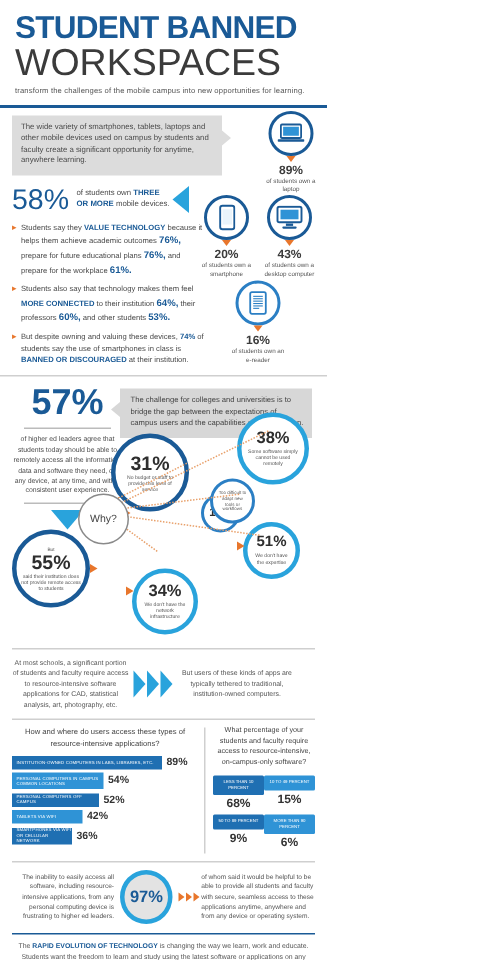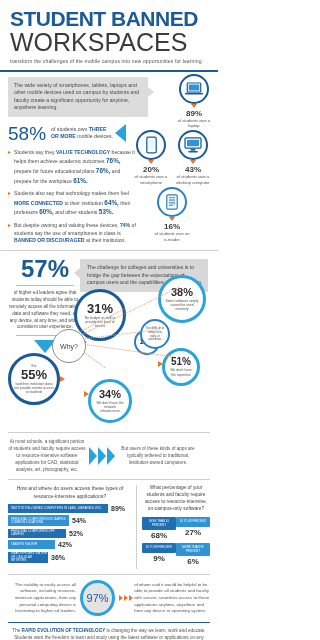--- a/index.html
+++ b/index.html
@@ -128,21 +128,21 @@
   .rb-cell { width:34px; margin-bottom:3px; }
   .rb-chip { background:#1f6fb2;color:#fff;font-size:2.9px;line-height:1.2;padding:3px 1px;border-radius:1px; }
   .rb-chip.alt { background:#2f93d6; }
   .rb-val { font-size:8px;font-weight:bold;color:#333;margin-top:1px; }
 
   
   .sec5 { display:flex; align-items:center; margin:5px 8px 0 8px; border-top:1px solid #cfcfcf; padding-top:5px; }
   .s5l { font-size:4.4px;line-height:1.5;text-align:right;width:70px;color:#555; }
   .c97 { width:36px;height:36px;border-radius:50%;border:3px solid #29a3dc;background:#e3e3e3;
     display:flex;align-items:center;justify-content:center;margin:0 4px; }
-  .c97 span { font-size:11px;font-weight:normal;color:#1a5a96; }
+  .c97 span { font-size:11px;font-weight:bold;color:#1a5a96; }
   .s5r { font-size:4.4px;line-height:1.5;width:78px;color:#555; }
   .arrows3 { display:flex; }
   .ar { width:0;height:0;border-top:3px solid transparent;border-bottom:3px solid transparent;border-left:4px solid #e8762c;margin-right:1px; }
 
   
   .footer { border-top:1.5px solid #1a5a96; margin:6px 8px 0 8px; padding-top:5px; text-align:center; }
   .f1 { font-size:4.6px;line-height:1.5;color:#555; }
   .f1 b { color:#1a5a96; }
 </style>
 </head>
@@ -367,21 +367,21 @@
 
     <div class="rightbox">
       <div class="rb-title">What percentage of your students and faculty require access to resource-intensive, on-campus-only software?</div>
       <div class="rb-grid">
         <div class="rb-cell">
           <div class="rb-chip">LESS THAN 10 PERCENT</div>
           <div class="rb-val">68%</div>
         </div>
         <div class="rb-cell">
           <div class="rb-chip alt">10 TO 49 PERCENT</div>
-          <div class="rb-val">27%</div>
+          <div class="rb-val">15%</div>
         </div>
         <div class="rb-cell">
           <div class="rb-chip">50 TO 89 PERCENT</div>
           <div class="rb-val">9%</div>
         </div>
         <div class="rb-cell">
           <div class="rb-chip alt">MORE THAN 90 PERCENT</div>
           <div class="rb-val">6%</div>
         </div>
       </div>

